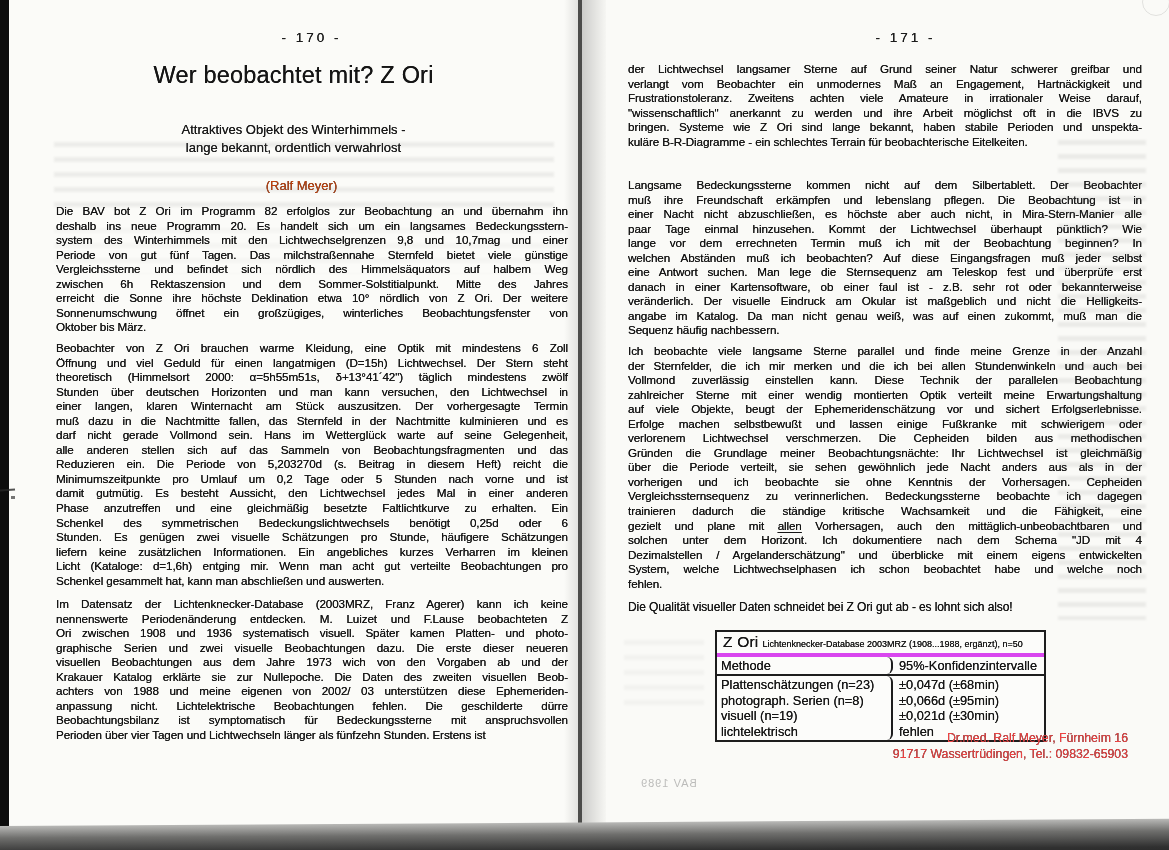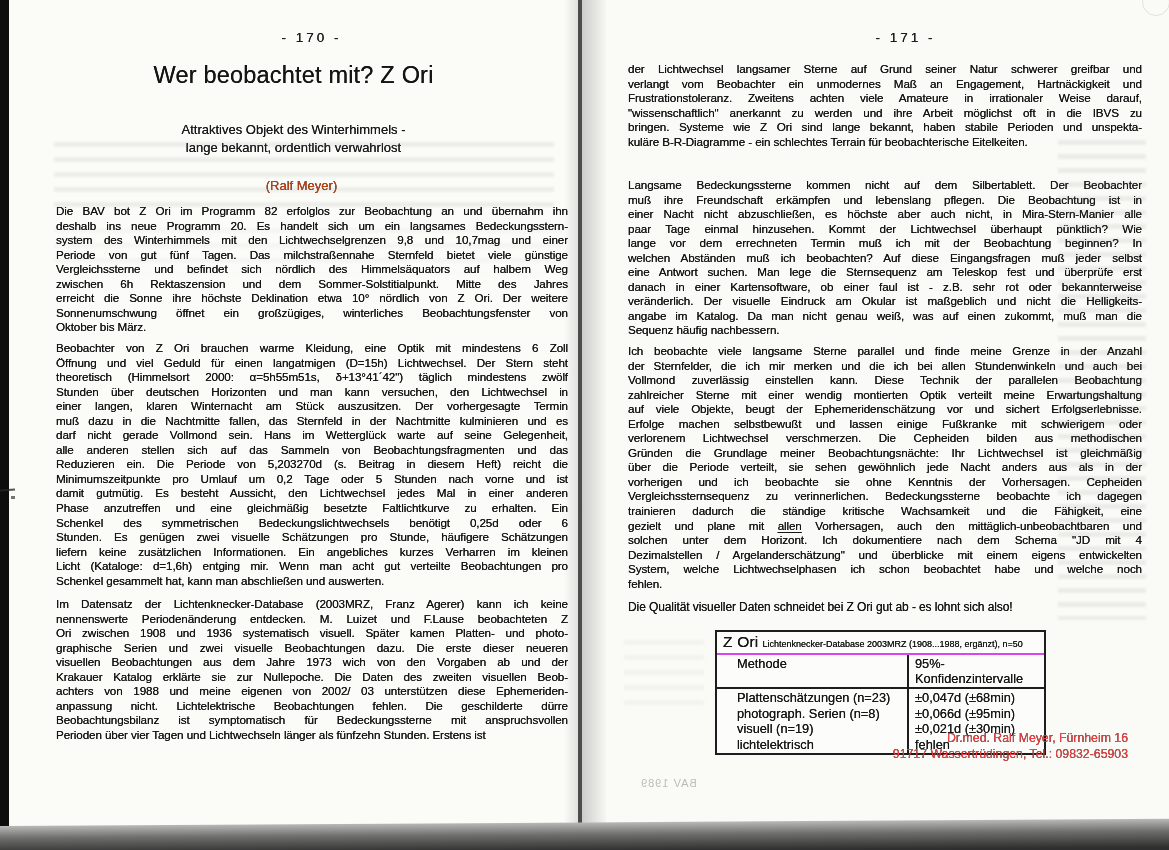--- a/index.html
+++ b/index.html
@@ -34,26 +34,26 @@
   .col-r{left:22px;width:514px;}
   .para{position:absolute;color:#161616;font-size:11.7px;letter-spacing:-0.12px;text-shadow:0 0 0.45px #161616;}
   .ln{height:14.55px;line-height:14.55px;text-align:justify;text-align-last:justify;white-space:pre;overflow:visible;}
   .ln.ln-last{text-align-last:left;}
   .u{text-decoration:underline;text-underline-offset:2px;}
 
   .closing{position:absolute;color:#161616;font-size:12px;letter-spacing:-0.1px;text-shadow:0 0 0.45px #161616;}
 
   
   .tbl{position:absolute;border:2px solid #1d1d1d;background:rgba(255,255,255,0.4);color:#161616;text-shadow:0 0 0.4px #161616;}
-  .tbl-title{border-bottom:2px solid #d946ef;padding:1px 5px 2px 6px;white-space:nowrap;overflow:hidden;}
+  .tbl-title{border-bottom:4px solid #d946ef;padding:1px 5px 2px 6px;white-space:nowrap;overflow:hidden;}
   .tbl-title-main{font-size:15.5px;letter-spacing:0.2px;}
   .tbl-title-note{font-size:9px;margin-left:4px;}
   .tbl-row{display:flex;}
   .tbl-head{border-bottom:2px solid #1d1d1d;font-size:12.8px;}
-  .tbl-head .c1,.tbl-body .c1{width:166px;border-right:2px solid #1d1d1d;padding:1px 4px 1px 20px;}
+  .tbl-head .c1,.tbl-body .c1{width:166px;border-right:2px solid #1d1d1d;padding:1px 4px 1px 4px;border-radius:6px;}
   .tbl-head .c2,.tbl-body .c2{flex:1;padding:1px 4px 1px 6px;}
   .tbl-body{display:flex;font-size:12.8px;}
   .tbl-body .cell{height:15.6px;line-height:15.6px;white-space:nowrap;}
 
   .signature{position:absolute;text-align:right;font-size:12.3px;line-height:15.5px;color:#ef4444;text-shadow:0 0 0.45px #161616;}
 
   
   .bleed{position:absolute;filter:blur(0.8px);opacity:0.55;pointer-events:none;}
   .bleed-rows{background:repeating-linear-gradient(to bottom,rgba(120,120,120,0.20) 0px 5px,rgba(0,0,0,0) 5px 15px);}
   .bleed-col{background:repeating-linear-gradient(to bottom,rgba(125,125,125,0.22) 0px 5px,rgba(0,0,0,0) 5px 14px);}

